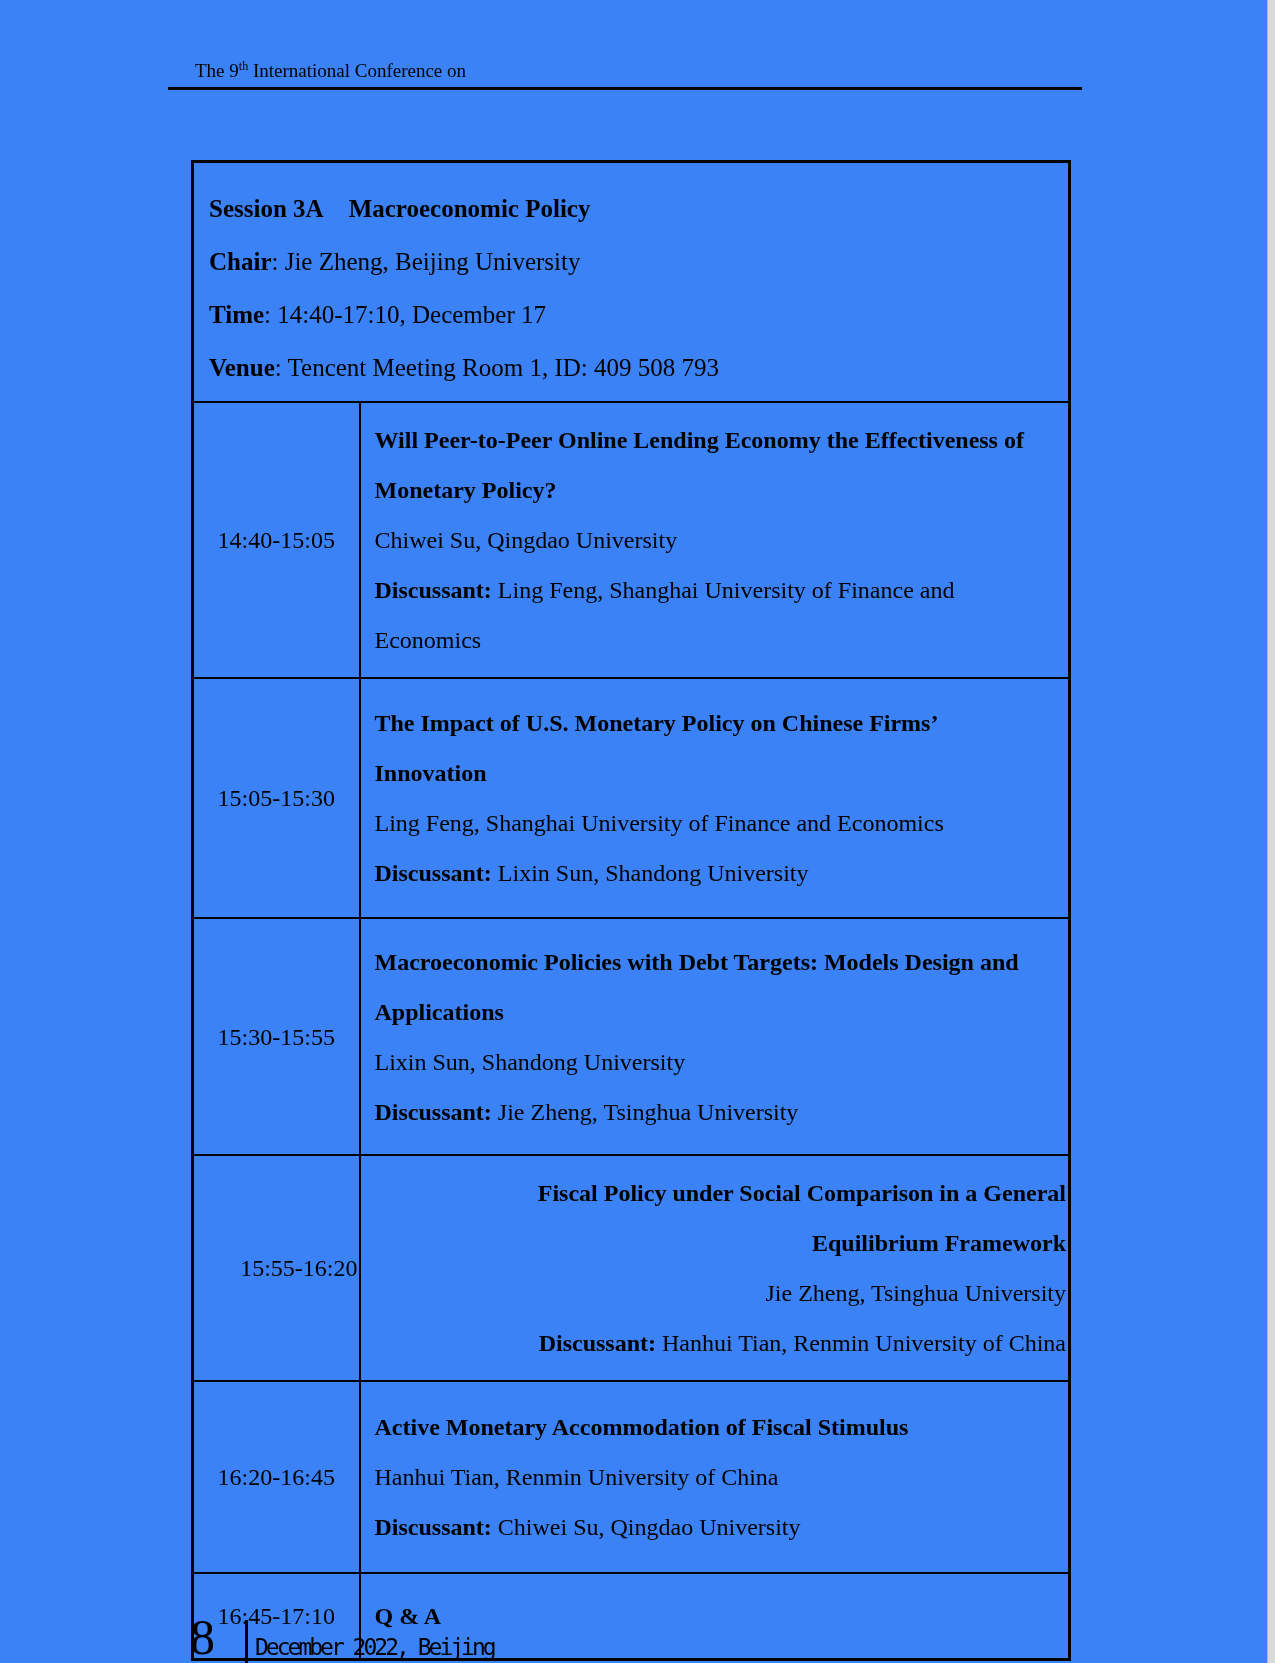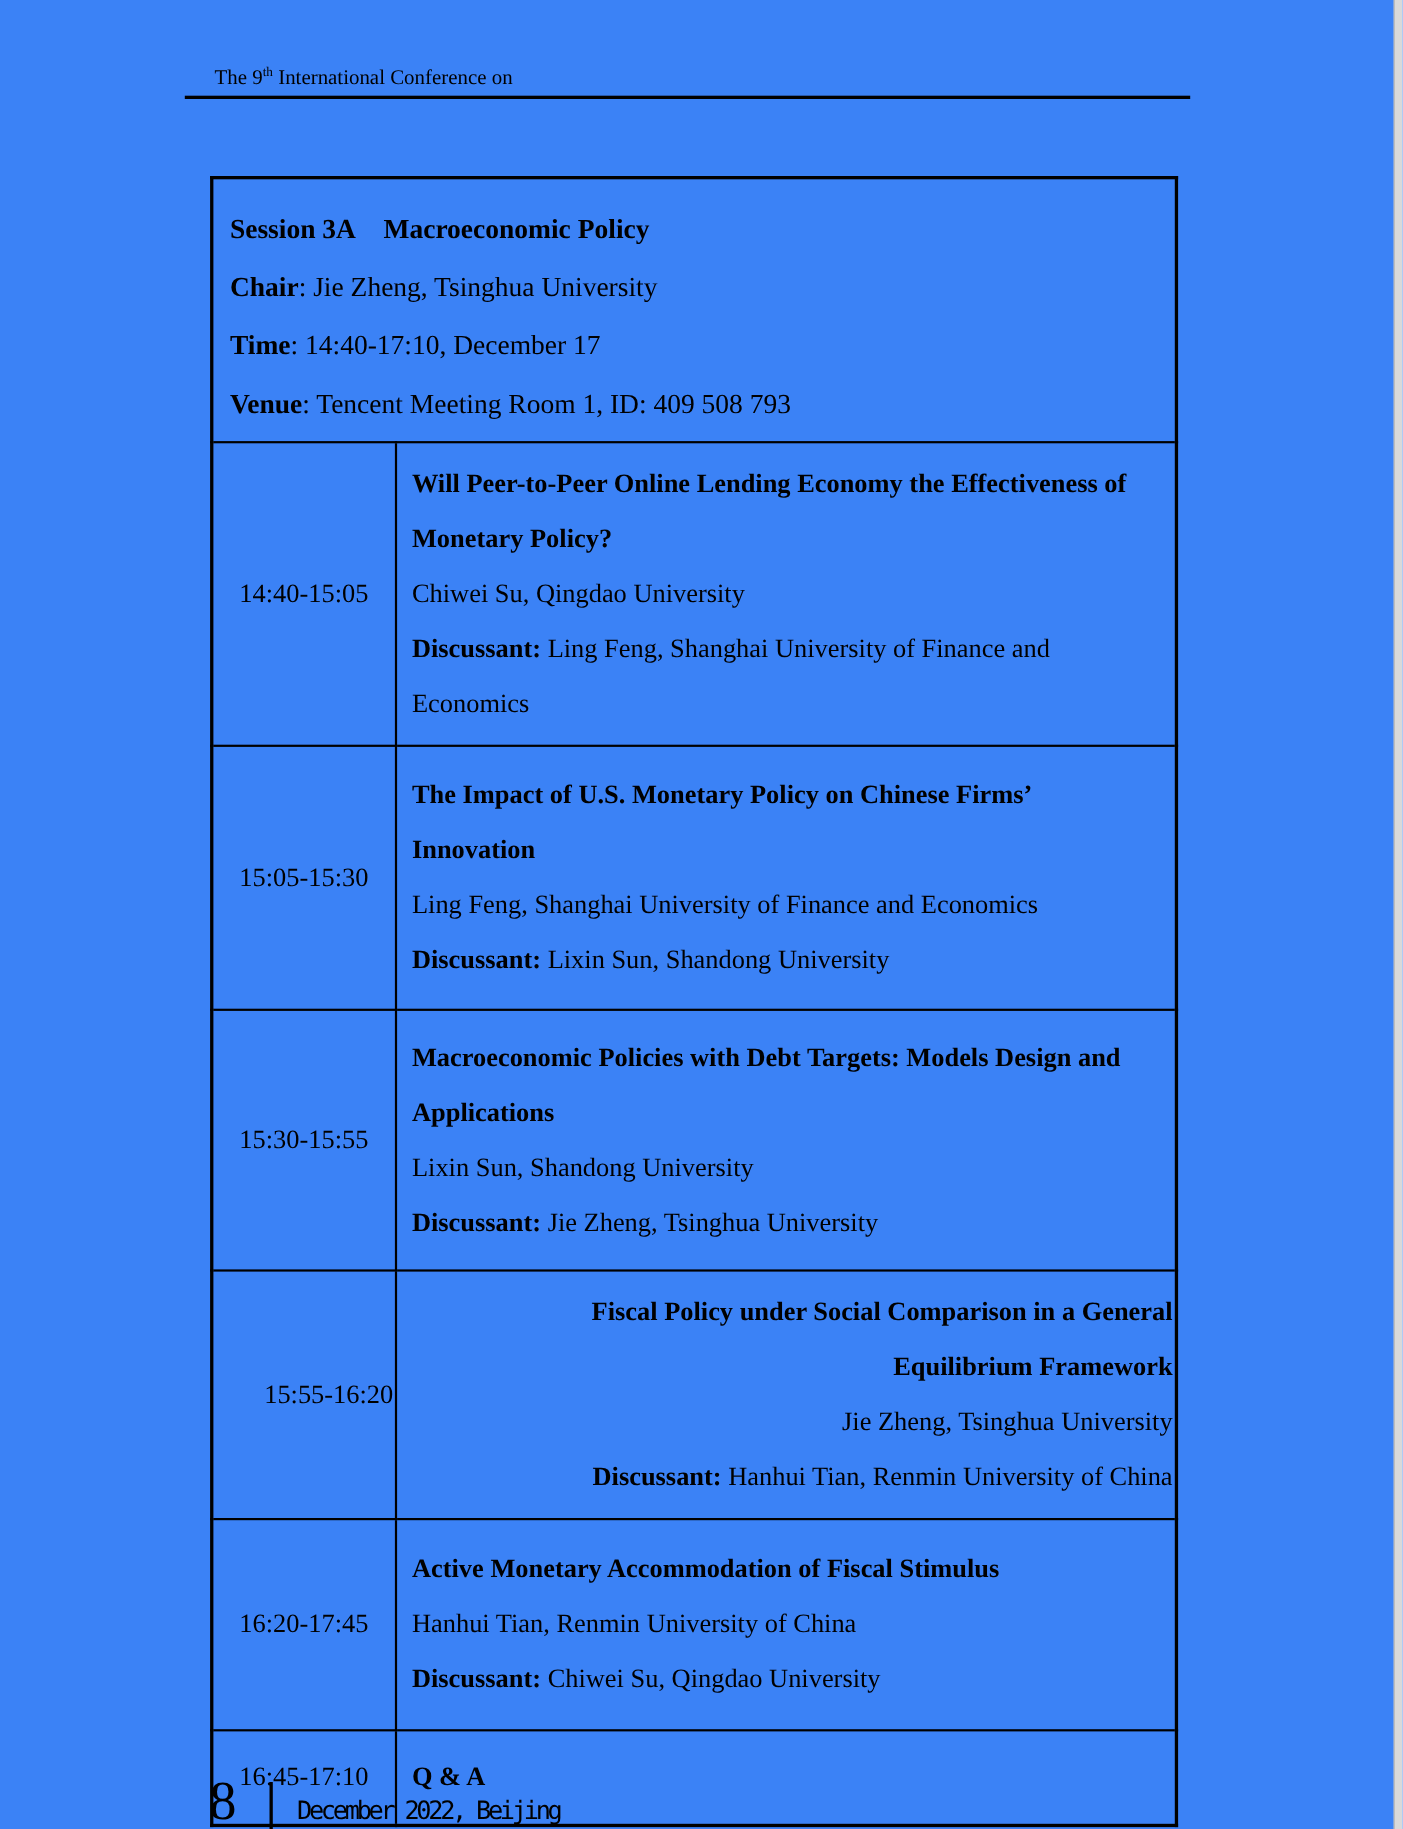--- a/index.html
+++ b/index.html
@@ -106,21 +106,21 @@
   .footer-bar {
     position: absolute;
     left: 55px;
     top: 8px;
     width: 3px;
     height: 44px;
     background: #000;
   }
   .footer-text {
     position: absolute;
-    left: 80px;
+    left: 65px;
     top: 22px;
     font-family: "DejaVu Sans Mono", "Liberation Mono", monospace;
     font-size: 23px;
     letter-spacing: -3px;
     white-space: nowrap;
   }
 
   
   .side-strip {
     position: absolute;
@@ -143,21 +143,21 @@
 
   <table class="schedule">
     <colgroup>
         <col class="c-time">
         <col class="c-content">
       </colgroup>
     <tbody>
       <tr class="session-row">
         <td colspan="2">
           <div class="line"><span class="b">Session 3A</span><span class="b session-topic">Macroeconomic Policy</span></div>
-          <div class="line"><span class="b">Chair</span><span>: Jie Zheng, Tsinghua University</span></div>
+          <div class="line"><span class="b">Chair</span><span>: Jie Zheng, Beijing University</span></div>
           <div class="line"><span class="b">Time</span><span>: 14:40-17:10, December 17</span></div>
           <div class="line"><span class="b">Venue</span><span>: Tencent Meeting Room 1, ID: 409 508 793</span></div>
         </td>
       </tr>
     <tr class="r0">
       <td class="time-cell">14:40-15:05</td>
       <td class="content-cell">
             <div class="line b">Will Peer-to-Peer Online Lending Economy the Effectiveness of</div>
             <div class="line b">Monetary Policy?</div>
             <div class="line">Chiwei Su, Qingdao University</div>
@@ -186,21 +186,21 @@
         <tr class="r3">
       <td class="time-cell">15:55-16:20</td>
       <td class="content-cell">
             <div class="line b">Fiscal Policy under Social Comparison in a General</div>
             <div class="line b">Equilibrium Framework</div>
             <div class="line">Jie Zheng, Tsinghua University</div>
             <div class="line"><span class="b">Discussant:</span> Hanhui Tian, Renmin University of China</div>
           </td>
     </tr>
         <tr class="r4">
-      <td class="time-cell">16:20-17:45</td>
+      <td class="time-cell">16:20-16:45</td>
       <td class="content-cell">
             <div class="line b">Active Monetary Accommodation of Fiscal Stimulus</div>
             <div class="line">Hanhui Tian, Renmin University of China</div>
             <div class="line"><span class="b">Discussant:</span> Chiwei Su, Qingdao University</div>
           </td>
     </tr>
         <tr class="r5">
       <td class="time-cell">16:45-17:10</td>
       <td class="content-cell">
             <div class="line b">Q &amp; A</div>

